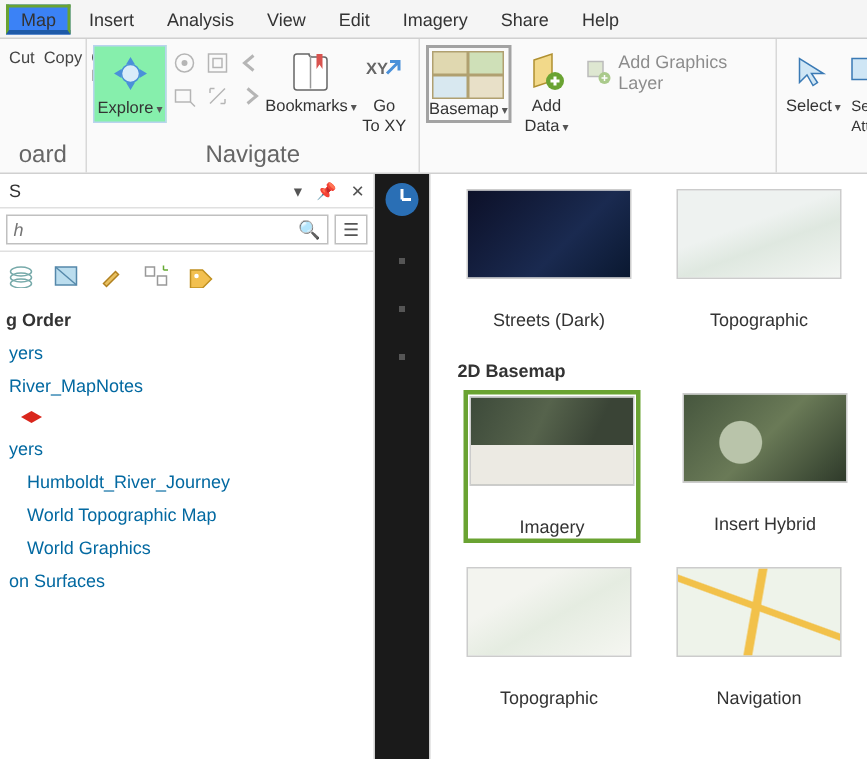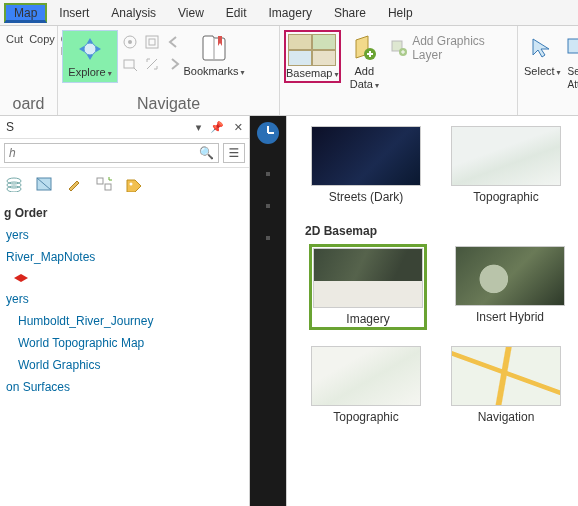--- a/index.html
+++ b/index.html
@@ -23,21 +23,21 @@
     .big-btn { display: flex; flex-direction: column; align-items: center; justify-content: flex-start; width: 56px; padding: 2px; cursor: pointer; }
     .big-btn.medium { width: 46px; }
     .big-btn .bicon { width: 32px; height: 32px; display: flex; align-items: center; justify-content: center; }
     .big-btn .blabel { text-align: center; font-size: 11px; line-height: 13px; margin-top: 1px; }
     .big-btn .blabel .dd::after { content: "▾"; font-size: 8px; margin-left: 2px; color: #555; }
     .explore-highlight { background: #86efac; border: 1px solid #b9d3ee; }
 
     .small-grid { display: grid; grid-template-columns: 20px 20px 20px; grid-auto-rows: 20px; gap: 2px; align-content: start; padding-top: 2px; }
     .small-grid .sicon { width: 20px; height: 20px; display: flex; align-items: center; justify-content: center; opacity: 0.6; }
 
-    .basemap-active { border: 2px solid #be185d; padding: 0; width: 58px; }
+    .basemap-active { border: 2px solid #a3a3a3; padding: 0; width: 58px; }
     .basemap-active .bm-thumb { width: 48px; height: 32px; display: grid; grid-template-columns: 1fr 1fr; grid-template-rows: 1fr 1fr; margin: 2px auto 0 auto; }
     .bm-thumb div { border: 1px solid #b0a070; }
     .bm-thumb div:nth-child(1){ background:#e0d8b0;} .bm-thumb div:nth-child(2){ background:#cfe0b8;}
     .bm-thumb div:nth-child(3){ background:#d8e8f0;} .bm-thumb div:nth-child(4){ background:#e8e0c8;}
 
     
     .left-panel { position: absolute; left: 0; top: 116px; width: 250px; bottom: 0; background: #fff; border-right: 1px solid #d0d0d0; display: flex; flex-direction: column; }
     .panel-header { display: flex; justify-content: space-between; align-items: center; padding: 4px 6px; border-bottom: 1px solid #e0e0e0; font-size: 12px; }
     .panel-header .icons span { margin-left: 6px; color: #555; cursor: pointer; font-size: 11px; }
     .search-row { display: flex; padding: 4px; border-bottom: 1px solid #e0e0e0; gap: 4px; }
@@ -60,21 +60,21 @@
     .dark-strip .clock::before { content:""; position:absolute; width:2px; height:7px; background:#fff; left:10px; top:4px; }
     .dark-strip .clock::after { content:""; position:absolute; width:6px; height:2px; background:#fff; left:11px; top:10px; }
     .dark-strip .dot { width: 4px; height: 4px; background:#555; margin: 28px auto; }
 
     
     .basemap-panel { position: absolute; left: 286px; top: 116px; right: 0; bottom: 0; background: #fff; border-left: 1px solid #d0d0d0; overflow: hidden; padding: 4px 0 0 10px; }
     .bm-grid { display: flex; gap: 30px; padding: 6px 0 12px 14px; }
     .bm-item { display: flex; flex-direction: column; align-items: center; cursor: pointer; }
     .bm-item .bm-img { width: 110px; height: 60px; border: 1px solid #ccc; }
     .bm-item.active { outline: 3px solid #6aa332; outline-offset: -1px; padding: 2px; }
-    .bm-item .bm-label { font-size: 12px; margin-top: 4px; text-align: center; }
+    .bm-item .bm-label { font-size: 12px; margin-top: 20px; text-align: center; }
     .bm-section-title { font-weight: 700; font-size: 12px; padding: 8px 0 2px 8px; }
 
     
     .thumb-streets-dark { background: linear-gradient(135deg,#0c1028,#1a2a50 60%,#0a1830); }
     .thumb-topographic { background: linear-gradient(160deg,#eef2f0 40%,#dfe8e0 60%,#f2f5f2); }
     .thumb-imagery { background:
       linear-gradient(transparent 55%, #eceae3 55%),
       linear-gradient(115deg,#3d4a3a,#56634c 40%,#3a4436 70%); }
     .thumb-imagery-hybrid { background:
       radial-gradient(circle at 35% 55%, #b9c4aa 0 18%, transparent 19%),
@@ -164,20 +164,29 @@
       <div class="big-btn">
         <div class="bicon">
           <svg width="30" height="28" viewBox="0 0 30 28">
             <path d="M4 4 Q4 2 6 2 L14 2 Q14 4 16 4 L24 4 Q26 4 26 6 L26 24 Q26 26 24 26 L6 26 Q4 26 4 24 Z" fill="#fff" stroke="#666"></path>
             <path d="M15 3 L15 25" stroke="#999"></path>
             <path d="M19 2 L19 12 L21 9 L23 12 L23 2 Z" fill="#d9534f"></path>
           </svg>
         </div>
         <div class="blabel"><span>Bookmarks</span><span class="dd"></span></div>
       </div>
+      <div class="big-btn medium">
+        <div class="bicon">
+          <svg width="28" height="26">
+              <text x="2" y="14" font-size="11" fill="#666" font-weight="bold">XY</text>
+              <path d="M18 6 L24 6 L24 12 M24 6 L16 14" stroke="#4a90d9" fill="none" stroke-width="2"></path>
+            </svg>
+        </div>
+        <div class="blabel"><span>Go</span><br><span>To XY</span></div>
+      </div>
     </div>
     <div class="ribbon-group-label">Navigate</div>
   </div>
 
   <div class="ribbon-group sep" style="flex:1">
     <div class="ribbon-row">
       <div class="big-btn basemap-active">
         <div class="bm-thumb">
             <div></div>
             <div></div>

